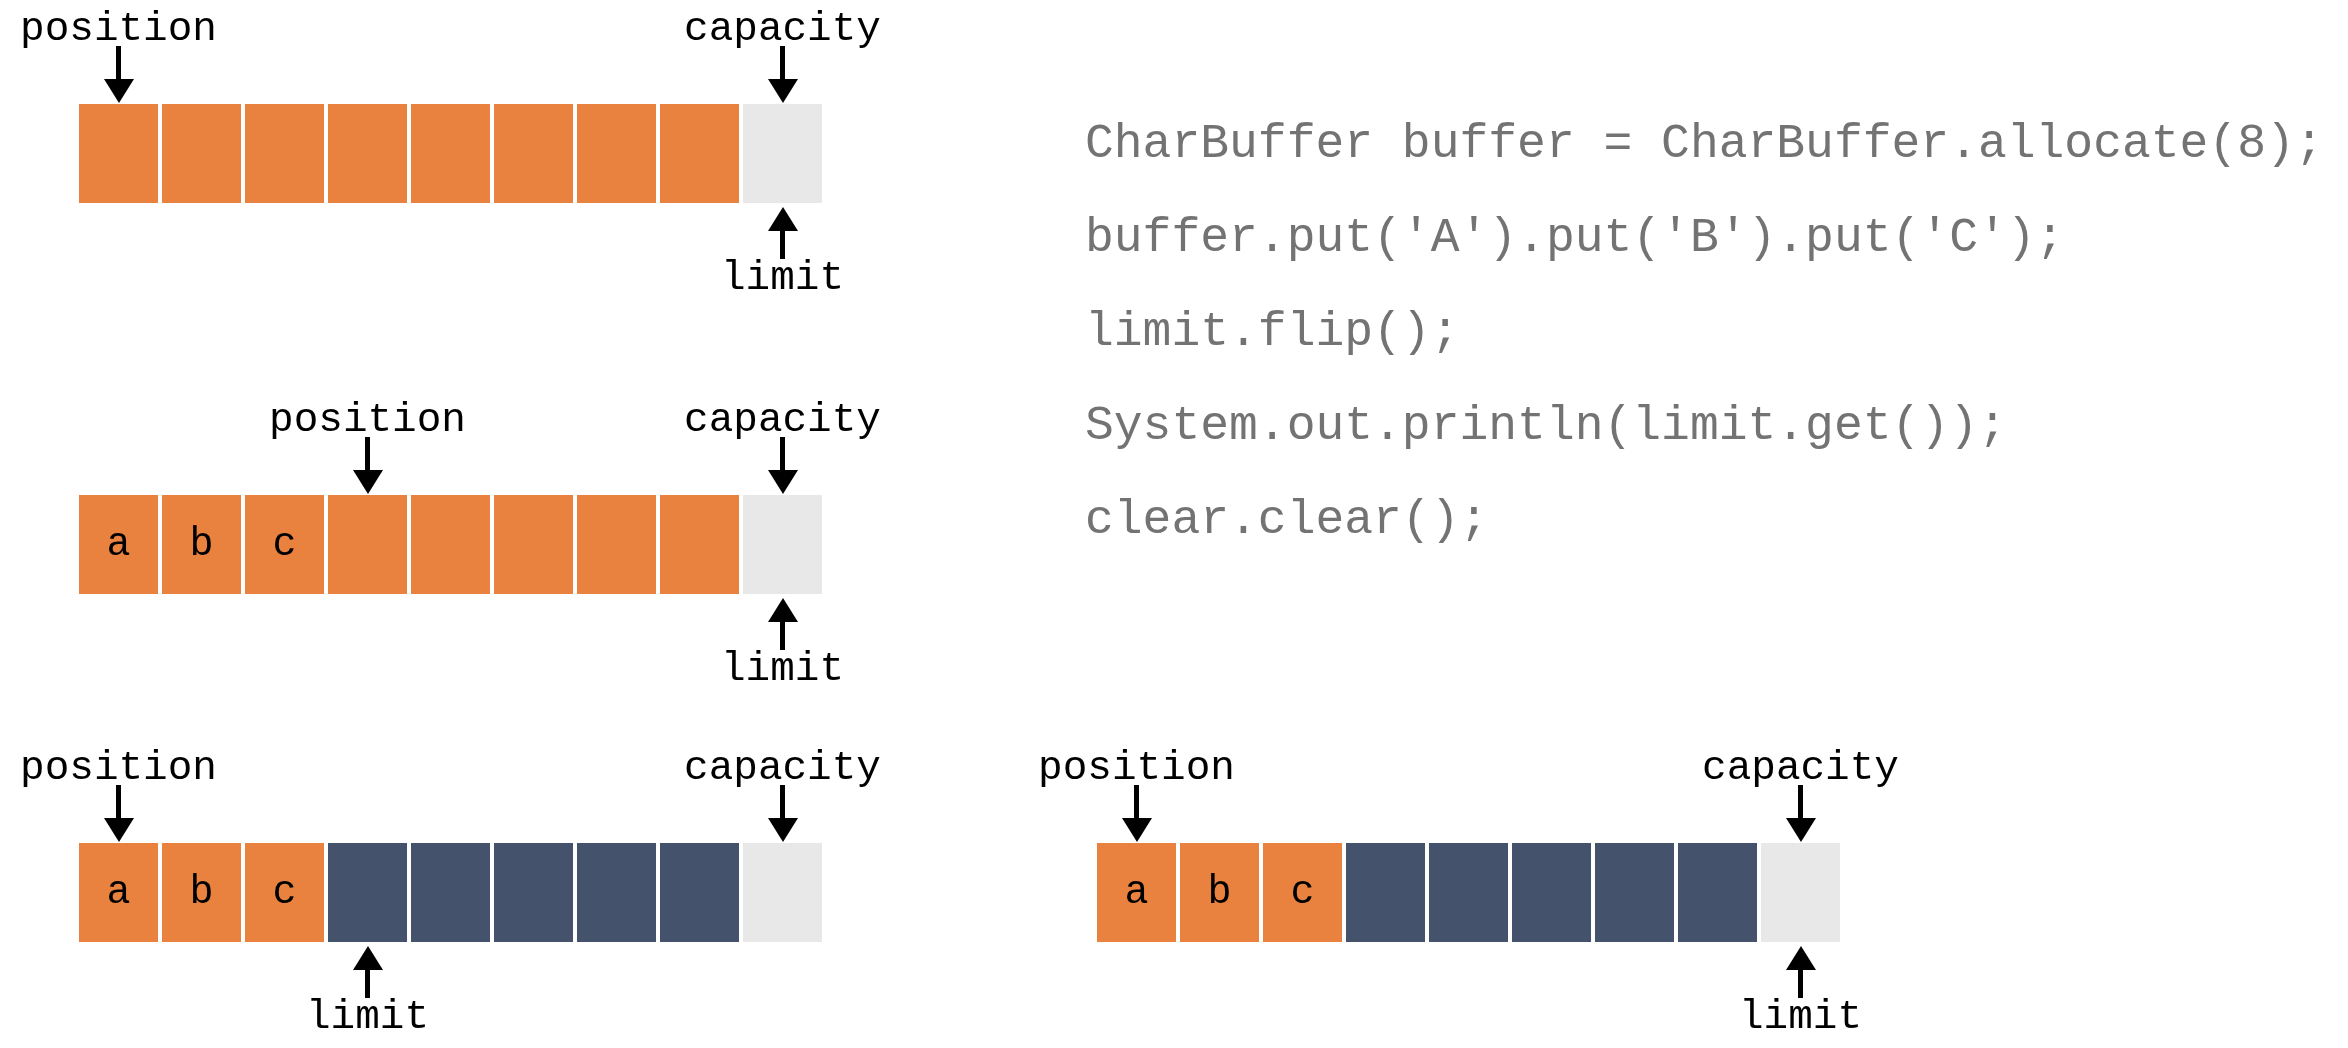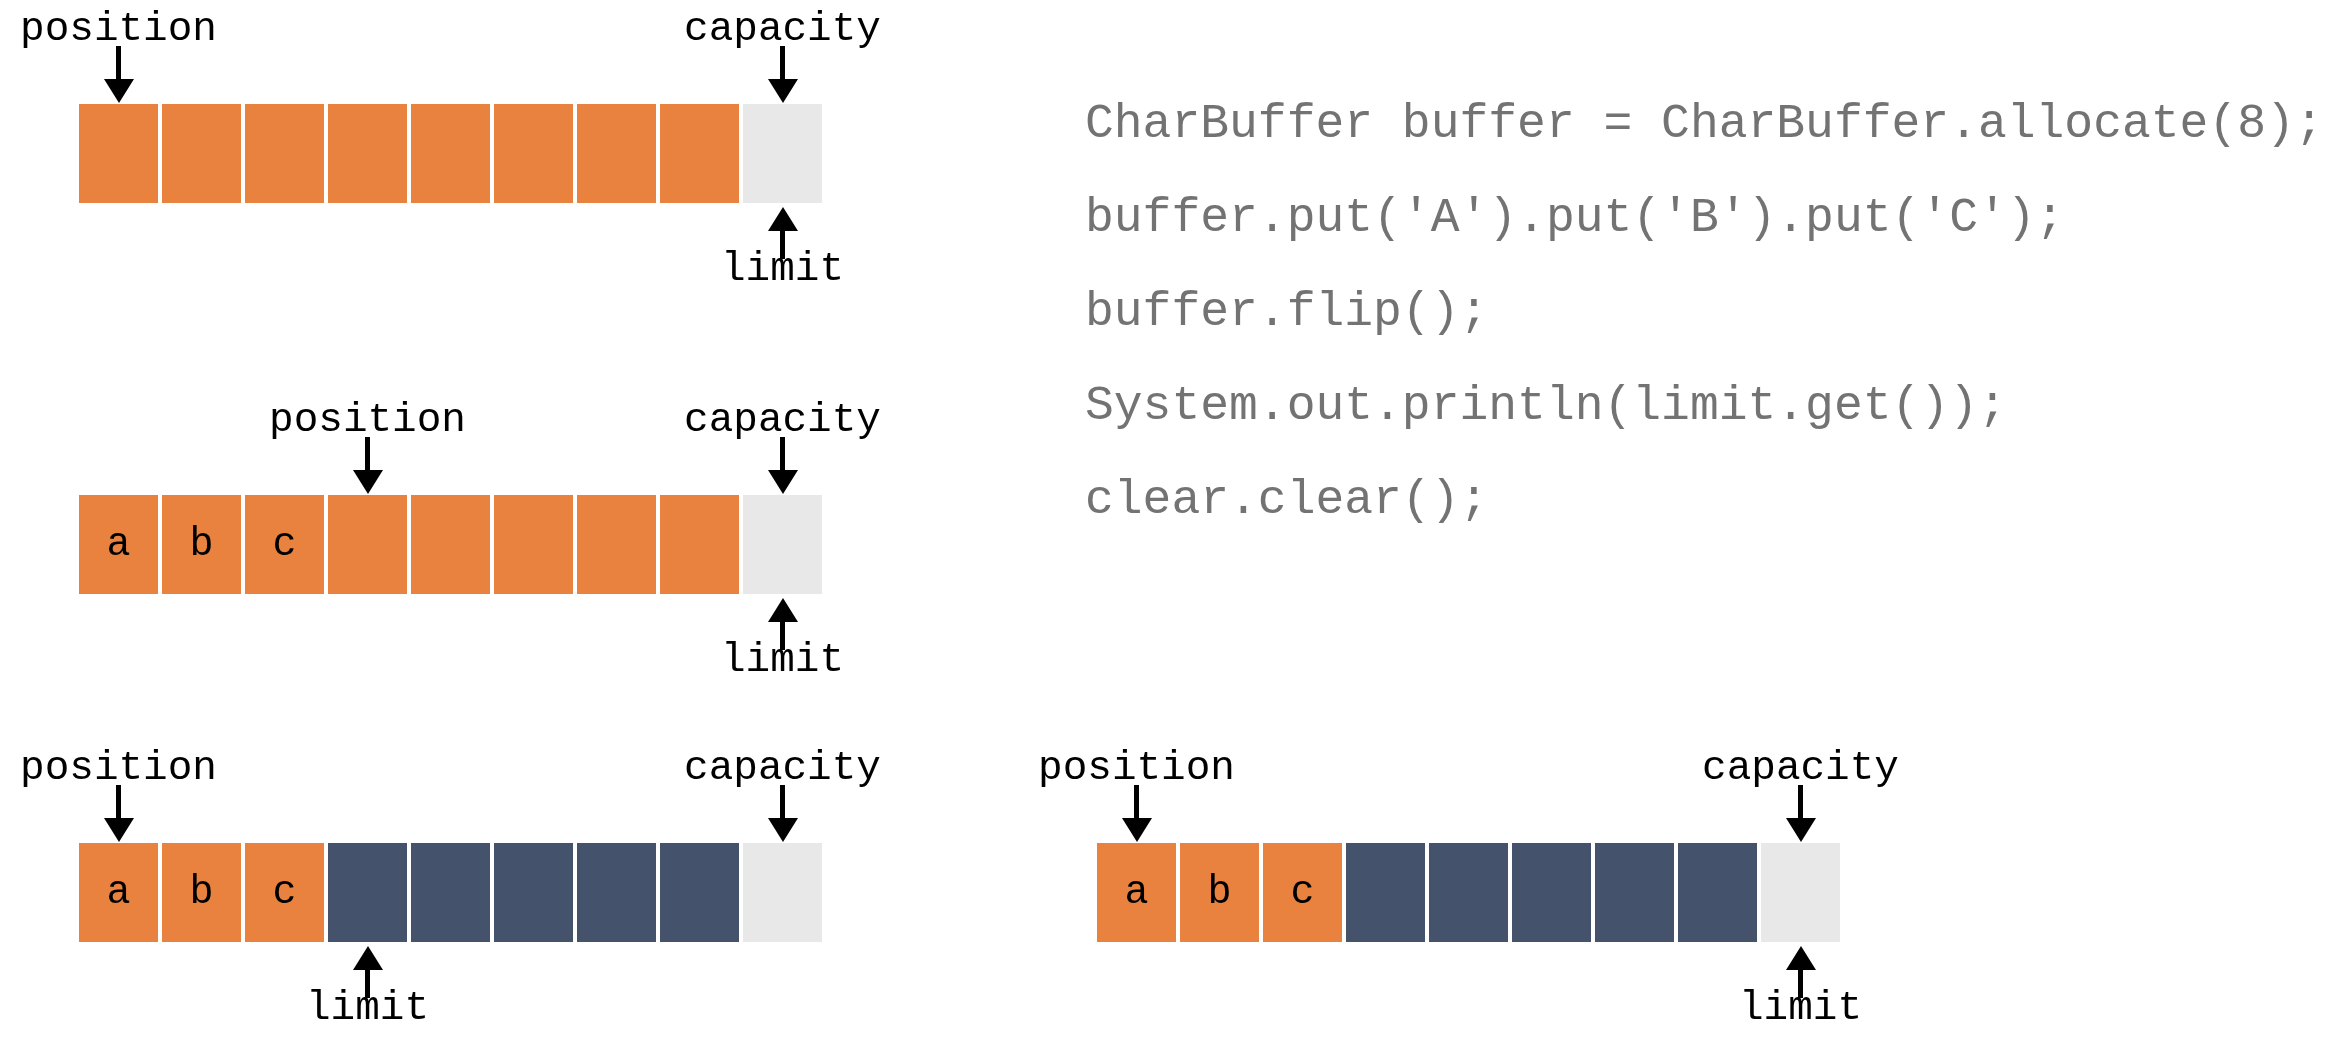--- a/index.html
+++ b/index.html
@@ -29,35 +29,35 @@
   .cell.after-limit { background: var(--cell-after-limit, #45526B); }
   .cell.unused      { background: var(--cell-unused, #E8E8E8); }
 
   .buf-label {
     position: absolute; top: -97px;
     transform: translateX(-50%);
     font-size: 41px; line-height: 44px;
     color: var(--label-text, #000000);
     white-space: nowrap;
   }
-  .buf-label.lim-label { top: 143px; }
+  .buf-label.lim-label { top: 152px; }
 
   .arrow { position: absolute; width: 36px; transform: translateX(-50%); }
   .arrow.down { top: -58px; }
   .arrow.up   { top: 103px; }
   .arrow .shaft { display: block; margin: 0 auto; width: 5px; background: #000000; }
   .arrow.down .shaft { height: 33px; }
   .arrow.up   .shaft { height: 28px; }
   .arrow .head { display: block; margin: 0 auto; width: 0; height: 0;
                  border-left: 15px solid transparent; border-right: 15px solid transparent; }
   .arrow.down .head { border-top: 24px solid #000000; }
   .arrow.up   .head { border-bottom: 24px solid #000000; }
 
   
-  .code-block { position: absolute; left: 1085px; top: 100px; }
+  .code-block { position: absolute; left: 1085px; top: 120px; }
   .code-line {
     font-size: 48px; line-height: 48px;
     letter-spacing: 0;
     color: var(--code-text, #737373);
     white-space: pre;
     margin-bottom: 46px;
   }
 </style>
 </head>
 <body>
@@ -176,18 +176,18 @@
         <div class="cell after-limit"></div>
         <div class="cell after-limit"></div>
         <div class="cell after-limit"></div>
         <div class="cell unused"></div>
       </div>
   </div>
 
   <div class="code-block">
     <div class="code-line">CharBuffer buffer = CharBuffer.allocate(8);</div>
     <div class="code-line">buffer.put('A').put('B').put('C');</div>
-    <div class="code-line">buffer.flip();</div>
+    <div class="code-line">limit.flip();</div>
     <div class="code-line">System.out.println(limit.get());</div>
     <div class="code-line">clear.clear();</div>
   </div>
 
 </div>
 
 </body></html>

